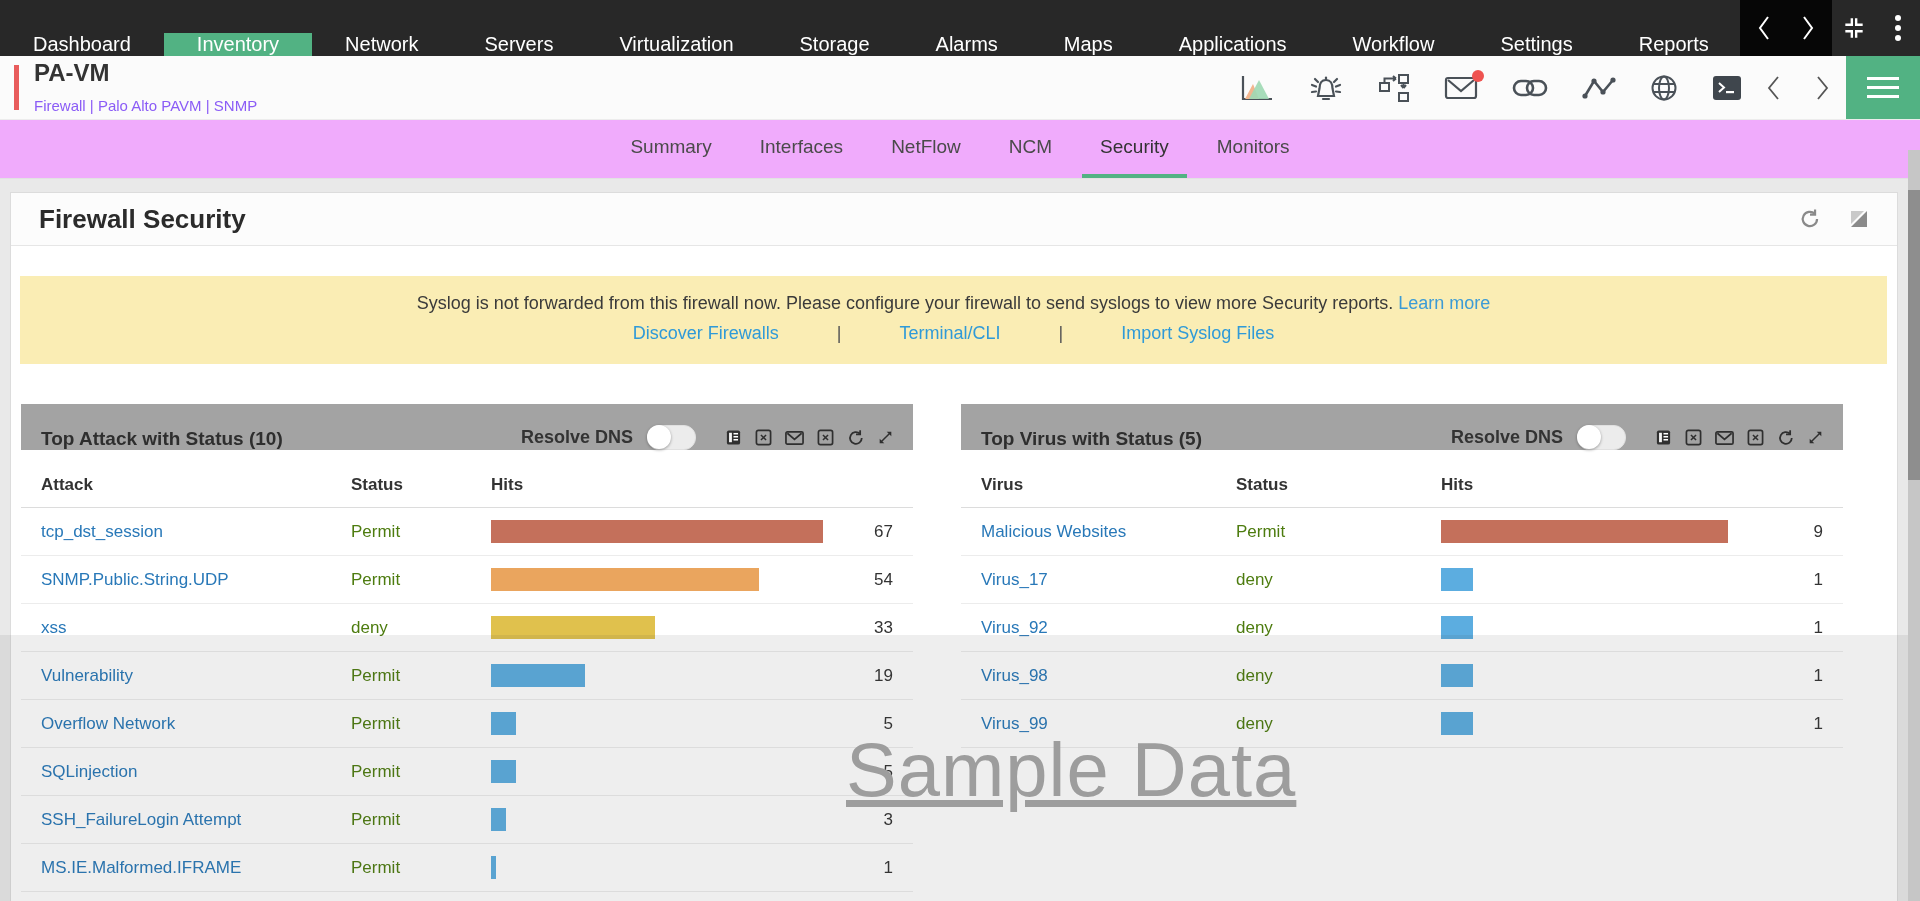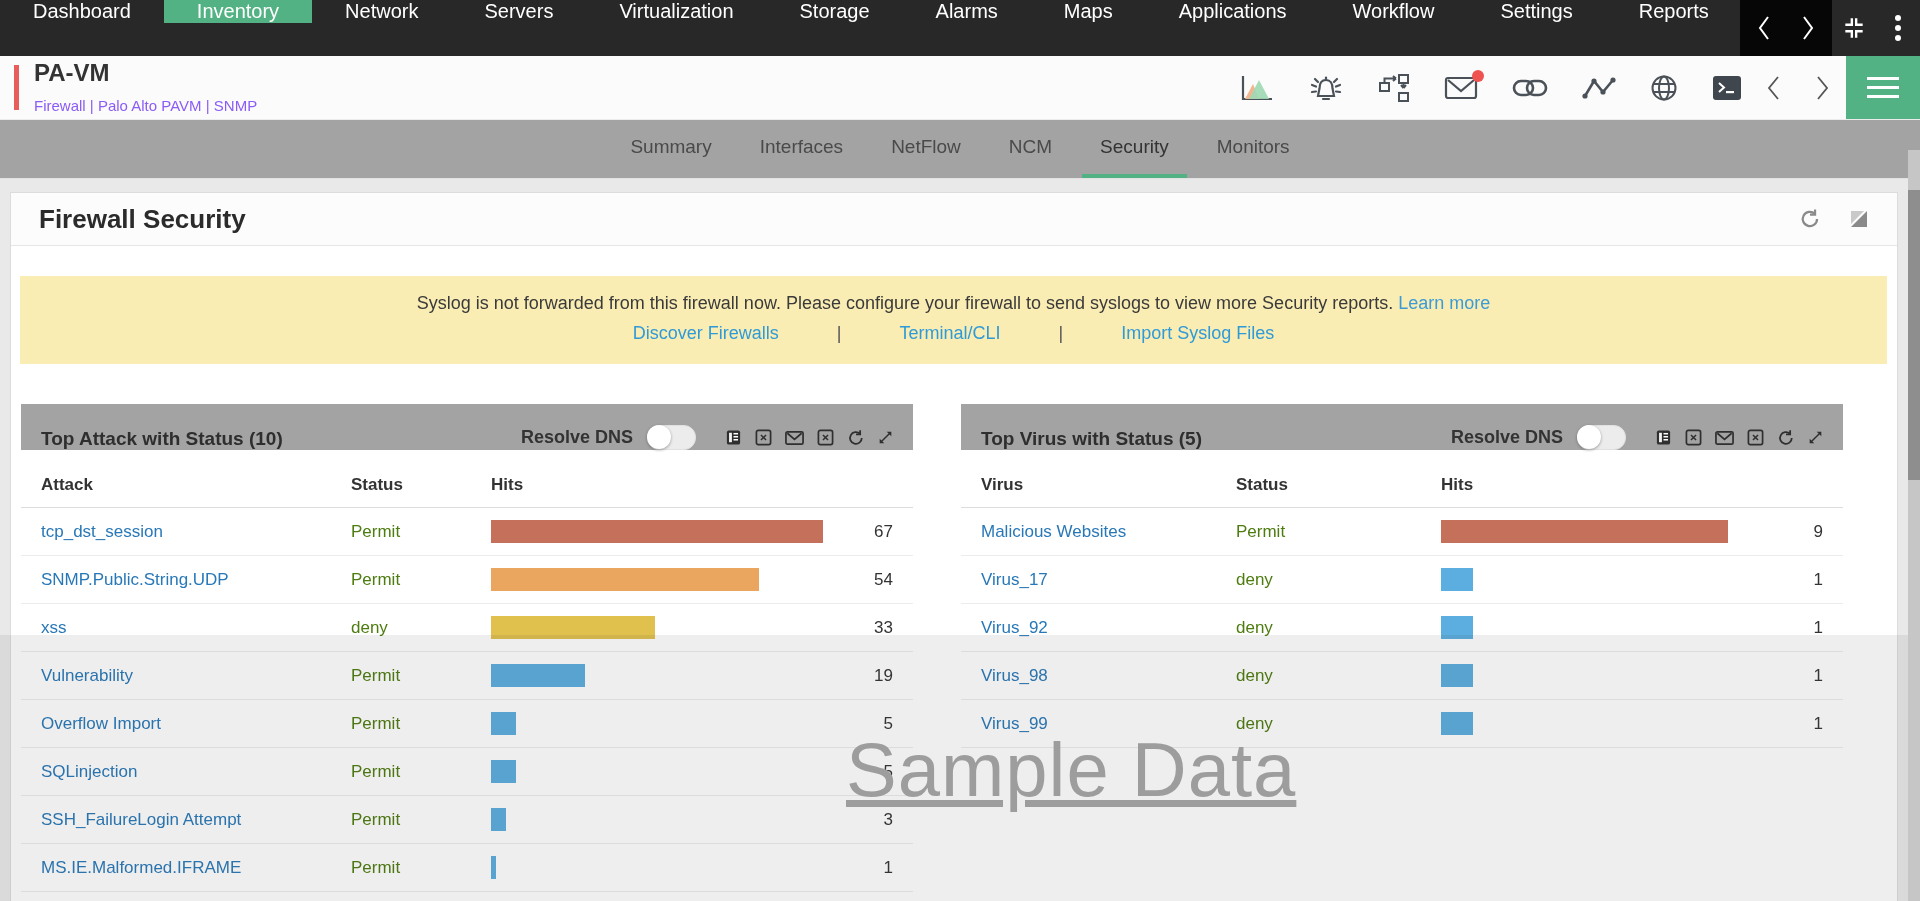--- a/index.html
+++ b/index.html
@@ -2,21 +2,21 @@
 <html><head>
 <meta charset="utf-8">
 <style>
   html,body{margin:0;padding:0;}
   body{
     width:1920px;height:901px;overflow:hidden;position:relative;
     background:#e9e9e9;font-family:"Liberation Sans",sans-serif;
     -webkit-font-smoothing:antialiased;
   }
   
-  .topnav{height:56px;background:#282828;display:flex;align-items:flex-start;position:relative;overflow:hidden;}
+  .topnav{height:56px;background:#282828;display:flex;align-items:flex-end;position:relative;overflow:hidden;}
   .nav-items{display:flex;align-items:stretch;flex:1;overflow:hidden;white-space:nowrap;}
   .nav-item{color:#fff;font-size:20px;display:flex;align-items:center;padding:0 33px;cursor:pointer;flex:0 0 auto;}
   .nav-item.active{background:#52b283;}
   .nav-controls{position:absolute;right:0;top:0;height:56px;display:flex;align-items:stretch;background:#282828;}
   .nav-arrows{background:#060606;display:flex;align-items:center;padding:0 16px;gap:28px;}
   .nav-ctl{display:flex;align-items:center;justify-content:center;color:#fff;cursor:pointer;}
   .nav-ctl svg{display:block;}
   .nav-compress{width:44px;}
   .nav-kebab{width:44px;}
   
@@ -25,21 +25,21 @@
   .dev-info{margin-left:34px;line-height:1.1;}
   .dev-title{font-size:24px;font-weight:bold;color:#333;}
   .dev-sub{font-size:15px;color:#8b5cf6;margin-top:12px;}
   .dev-icons{margin-left:auto;display:flex;align-items:center;gap:34px;color:#4a5158;padding-right:18px;}
   .dev-icon{position:relative;cursor:pointer;display:flex;align-items:center;}
   .mail-dot{position:absolute;top:-5px;right:-6px;width:12px;height:12px;border-radius:50%;background:#ef5350;}
   .dev-chevrons{display:flex;align-items:center;gap:34px;color:#555;padding:0 16px 0 6px;}
   .hamburger{width:74px;height:63px;background:#52b283;display:flex;flex-direction:column;justify-content:center;align-items:center;gap:6px;cursor:pointer;}
   .hamburger i{display:block;width:32px;height:3px;background:#fff;}
   
-  .tabbar{height:58px;background:#a3a3a3;display:flex;justify-content:center;align-items:stretch;gap:12px;border-bottom:1px solid #e2e2e2;}
+  .tabbar{height:58px;background:#f0abfc;display:flex;justify-content:center;align-items:stretch;gap:12px;border-bottom:1px solid #e2e2e2;}
   .tab{font-size:19px;color:#4a4a4a;display:flex;align-items:center;padding:0 18px;border-bottom:4px solid transparent;cursor:pointer;box-sizing:border-box;}
   .tab.active{color:#333;border-bottom-color:#52b283;}
   
   .widget{position:absolute;left:10px;top:192px;width:1888px;bottom:0;background:#fff;border:1px solid #dcdcdc;border-bottom:none;box-sizing:border-box;}
   .widget-header{height:52px;display:flex;align-items:center;background:#fcfcfc;border-bottom:1px solid #e6e6e6;padding:0 28px;}
   .widget-title{font-size:26px;font-weight:bold;color:#2b2b2b;}
   .widget-actions{margin-left:auto;display:flex;gap:28px;align-items:center;color:#8a8a8a;}
   .widget-actions span{cursor:pointer;display:flex;}
   
   .banner{margin:30px 10px 0 9px;background:#faedb4;padding:17px 0 20px;text-align:center;}
@@ -345,21 +345,21 @@
           </div>
           <div class="trow">
             <span class="tname">Vulnerability</span>
             <span class="tstatus">Permit</span>
             <span class="tbar">
               <i style="width: 28.3582%; background: rgb(92, 173, 224);"></i>
             </span>
             <span class="tval">19</span>
           </div>
           <div class="trow">
-            <span class="tname">Overflow Import</span>
+            <span class="tname">Overflow Network</span>
             <span class="tstatus">Permit</span>
             <span class="tbar">
               <i style="width: 7.46269%; background: rgb(92, 173, 224);"></i>
             </span>
             <span class="tval">5</span>
           </div>
           <div class="trow">
             <span class="tname">SQLinjection</span>
             <span class="tstatus">Permit</span>
             <span class="tbar">

